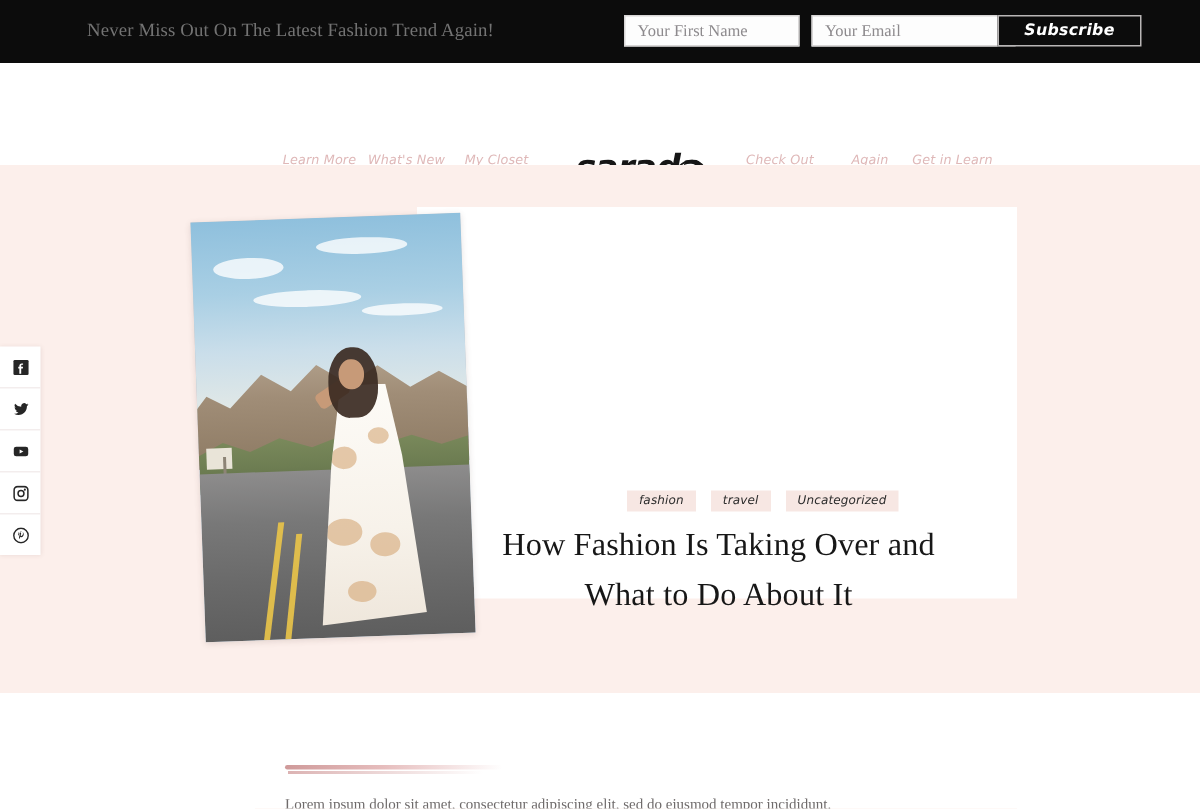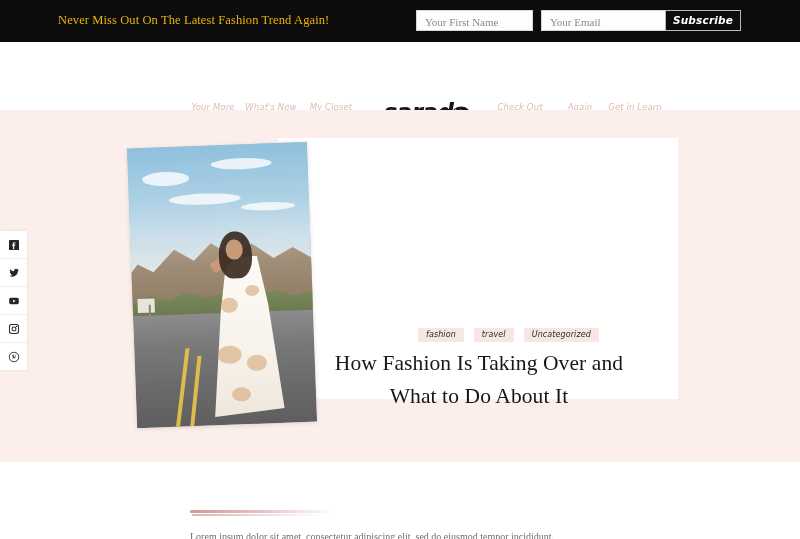--- a/index.html
+++ b/index.html
@@ -10,34 +10,34 @@
     -webkit-font-smoothing:antialiased;
   }
 
   
   .topbar{
     position:absolute;left:0;top:0;width:800px;height:42px;
     background:#0c0c0c;
   }
   .topbar-text{
     position:absolute;left:58px;top:13px;
-    color:#eab308;font-size:12.5px;letter-spacing:.1px;
+    color:#737373;font-size:12.5px;letter-spacing:.1px;
     font-family:"Liberation Serif", serif;white-space:nowrap;
   }
   .nl-input{
     position:absolute;top:10px;height:21px;
     background:#fdfdfd;border:1px solid #d8d6d6;box-sizing:border-box;
-    font-family:"Liberation Serif", serif;font-size:16px;color:#3a3a3a;
+    font-family:"Liberation Serif", serif;font-size:12px;color:#3a3a3a;
     padding:0 8px;outline:none;
   }
   .nl-input::placeholder{color:#8d8a8d;font-size:11px;}
   #nl-first{left:416px;width:117px;}
   #nl-email{left:541px;width:136px;}
   .nl-btn{
-    position:absolute;left:665px;top:10px;width:76px;height:21px;
+    position:absolute;left:665px;top:10px;width:96px;height:21px;
     background:#0c0c0c;border:1px solid #b9b6b6;box-sizing:border-box;
     color:#ffffff;font-size:10.5px;cursor:pointer;
     font-family:"DejaVu Sans", sans-serif;font-style:italic;font-weight:bold;
     letter-spacing:.2px;padding:0;line-height:19px;
   }
 
   
   .navbar{
     position:absolute;left:0;top:42px;width:800px;height:68px;
     background:#ffffff;
@@ -232,21 +232,21 @@
 <div class="topbar">
   <div class="topbar-text">Never Miss Out On The Latest Fashion Trend Again!</div>
   <input id="nl-first" class="nl-input" type="text" placeholder="Your First Name" style="">
   <input id="nl-email" class="nl-input" type="text" placeholder="Your Email" style="">
   <button class="nl-btn">Subscribe</button>
 </div>
 
 <div class="navbar">
 
   <div class="nav-item" style="left:213px">
-    <span class="nav-sub">Your More</span>
+    <span class="nav-sub">Learn More</span>
     <span class="nav-main">ABOUT</span>
   </div>
 
   <div class="nav-item" style="left:271px">
     <span class="nav-sub">What's New</span>
     <span class="nav-main">SHOP</span>
     <span class="nav-caret">⌄</span>
   </div>
 
   <div class="nav-item" style="left:331px">

